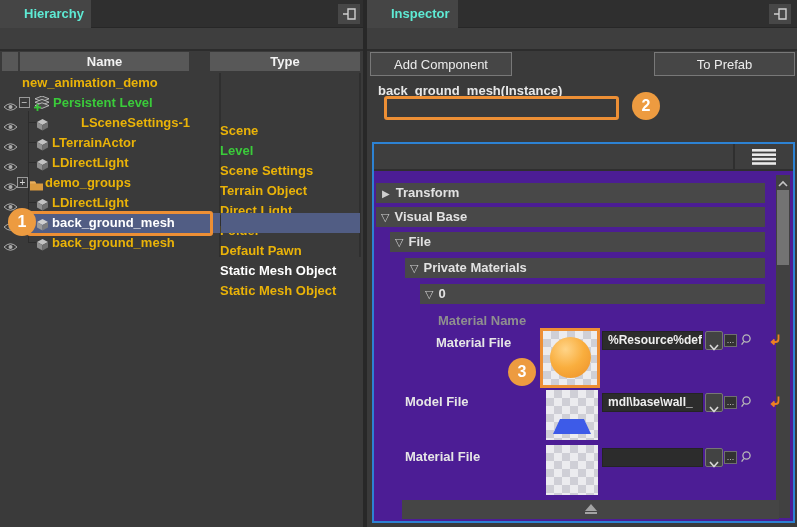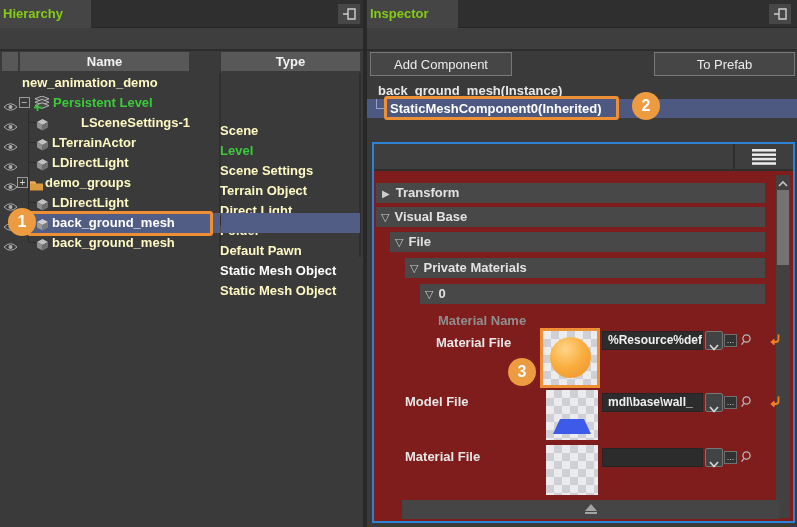--- a/index.html
+++ b/index.html
@@ -7,37 +7,37 @@
        font-family:"Liberation Sans",sans-serif;color:#d9d9d9;font-weight:700;}
   .app *{box-sizing:border-box;}
 
   
   .panel{position:absolute;top:0;height:527px;background:#3a3a3a;}
   .panel.left{left:0;width:363px;}
   .panel.right{left:367px;width:430px;}
   .splitter{position:absolute;left:363px;top:0;width:4px;height:527px;background:#282828;}
 
   .tabbar{position:absolute;left:0;top:0;right:0;height:28px;background:#2f2f2f;border-bottom:1px solid #272727;}
-  .tab{position:absolute;left:0;top:0;width:91px;height:28px;background:#454545;color:#84cc16;
-       font-size:13px;line-height:28px;padding-left:3px;}
+  .tab{position:absolute;left:0;top:0;width:91px;height:28px;background:#454545;color:#5eead4;
+       font-size:13px;line-height:28px;padding-left:24px;}
   .pinbtn{position:absolute;top:4px;width:22px;height:20px;background:#474747;text-align:center;}
   .pinbtn svg{margin-top:2px;}
   .strip{position:absolute;left:0;top:28px;right:0;height:23px;background:#3e3e3e;border-bottom:2px solid #2c2c2c;}
 
   
   .thead{position:absolute;top:52px;left:0;right:0;height:19px;}
   .th{position:absolute;top:0;height:19px;background:#585858;color:#f2f2f2;font-size:13px;
       line-height:19px;text-align:center;}
   .th-eye{left:2px;width:16px;}
   .th-name{left:20px;width:169px;}
-  .th-type{left:221px;width:139px;}
+  .th-type{left:210px;width:150px;}
 
   .rows{position:absolute;top:73px;left:0;width:363px;height:184px;}
   .hrow{position:relative;height:20px;font-size:13px;line-height:20px;}
-  .hrow .nm,.hrow .tp{position:absolute;top:0;white-space:nowrap;color:#fef9c3;}
+  .hrow .nm,.hrow .tp{position:absolute;top:0;white-space:nowrap;color:#eab308;}
   .hrow .tp{left:220px;margin-top:48px;}
   .green{color:#3acb3a!important;}
   .eye{position:absolute;left:3px;top:5px;width:15px;height:10px;}
   .expander{position:absolute;top:4px;width:11px;height:11px;border:1px solid #9a9a9a;background:#3a3a3a;
             color:#d8d8d8;font-size:10px;line-height:9px;text-align:center;font-weight:400;}
   .icon16{position:absolute;top:3px;}
   .trunk{position:absolute;left:28px;top:38px;height:132px;border-left:1px solid #2c2c2c;}
   .branch{position:absolute;left:28px;top:0;width:8px;height:10px;
           border-left:1px solid #2c2c2c;border-bottom:1px solid #2c2c2c;}
   .cdiv{position:absolute;top:0;height:184px;width:2px;background:#2f2f2f;}
@@ -47,21 +47,21 @@
   
   .btn{position:absolute;top:52px;height:24px;background:#464646;border:1px solid #787878;
        color:#ececec;font-size:13px;text-align:center;line-height:22px;}
   .inst-label{position:absolute;left:11px;top:83px;font-size:13px;color:#e8e8e8;white-space:nowrap;}
   .comprow{position:absolute;left:0;top:99px;width:430px;height:19px;background:#4d5981;
            font-size:13px;line-height:19px;color:#fff;}
   .comprow .ltree{position:absolute;left:9px;top:0;width:9px;height:10px;
                   border-left:1px solid #97a3c4;border-bottom:1px solid #97a3c4;}
   .comprow .ctext{position:absolute;left:23px;white-space:nowrap;}
 
-  .props{position:absolute;left:5px;top:142px;width:423px;height:381px;background:#7f1d1d;
+  .props{position:absolute;left:5px;top:142px;width:423px;height:381px;background:#4c1d95;
          border:2px solid #2d82d3;}
   .ptoolbar{position:absolute;left:0;top:0;right:0;height:27px;background:#3e3e3e;border-bottom:2px solid #2f2f2f;}
   .hambtn{position:absolute;right:0;top:0;width:60px;height:25px;border-left:2px solid #2f2f2f;
           text-align:center;padding-top:5px;}
   .scrollbar{position:absolute;right:3px;top:31px;width:14px;bottom:3px;background:#414141;}
   .sb-up{position:absolute;top:0;left:0;width:14px;height:14px;text-align:center;}
   .sb-thumb{position:absolute;top:15px;left:1px;width:12px;height:75px;background:#737373;}
 
   .sec{position:absolute;height:20px;background:#484848;font-size:13px;line-height:20px;color:#e2e2e2;right:28px;}
   .arr-r::before{content:"▶";font-size:10px;color:#cfcfcf;margin:0 6px 0 6px;font-weight:400;}
@@ -272,24 +272,20 @@
         </span>
       </div>
     </div>
     <div class="strip"></div>
 
     <button class="btn" style="left:3px;width:142px;">Add Component</button>
     <button class="btn" style="right:2px;width:141px;">To Prefab</button>
 
     <div class="inst-label">back_ground_mesh(Instance)</div>
 
-    <div class="comprow">
-      <span class="ltree"></span>
-      <span class="ctext">StaticMeshComponent0(Inherited)</span>
-    </div>
 
     <div class="props">
       <div class="ptoolbar">
         <div class="hambtn">
           <span>
             <svg width="24" height="16" viewBox="0 0 24 16">
                 <rect y="0" width="24" height="2.6" fill="#e9e9e9"></rect>
                 <rect y="4.4" width="24" height="2.6" fill="#e9e9e9"></rect>
                 <rect y="8.8" width="24" height="2.6" fill="#e9e9e9"></rect>
                 <rect y="13.2" width="24" height="2.6" fill="#e9e9e9"></rect>

